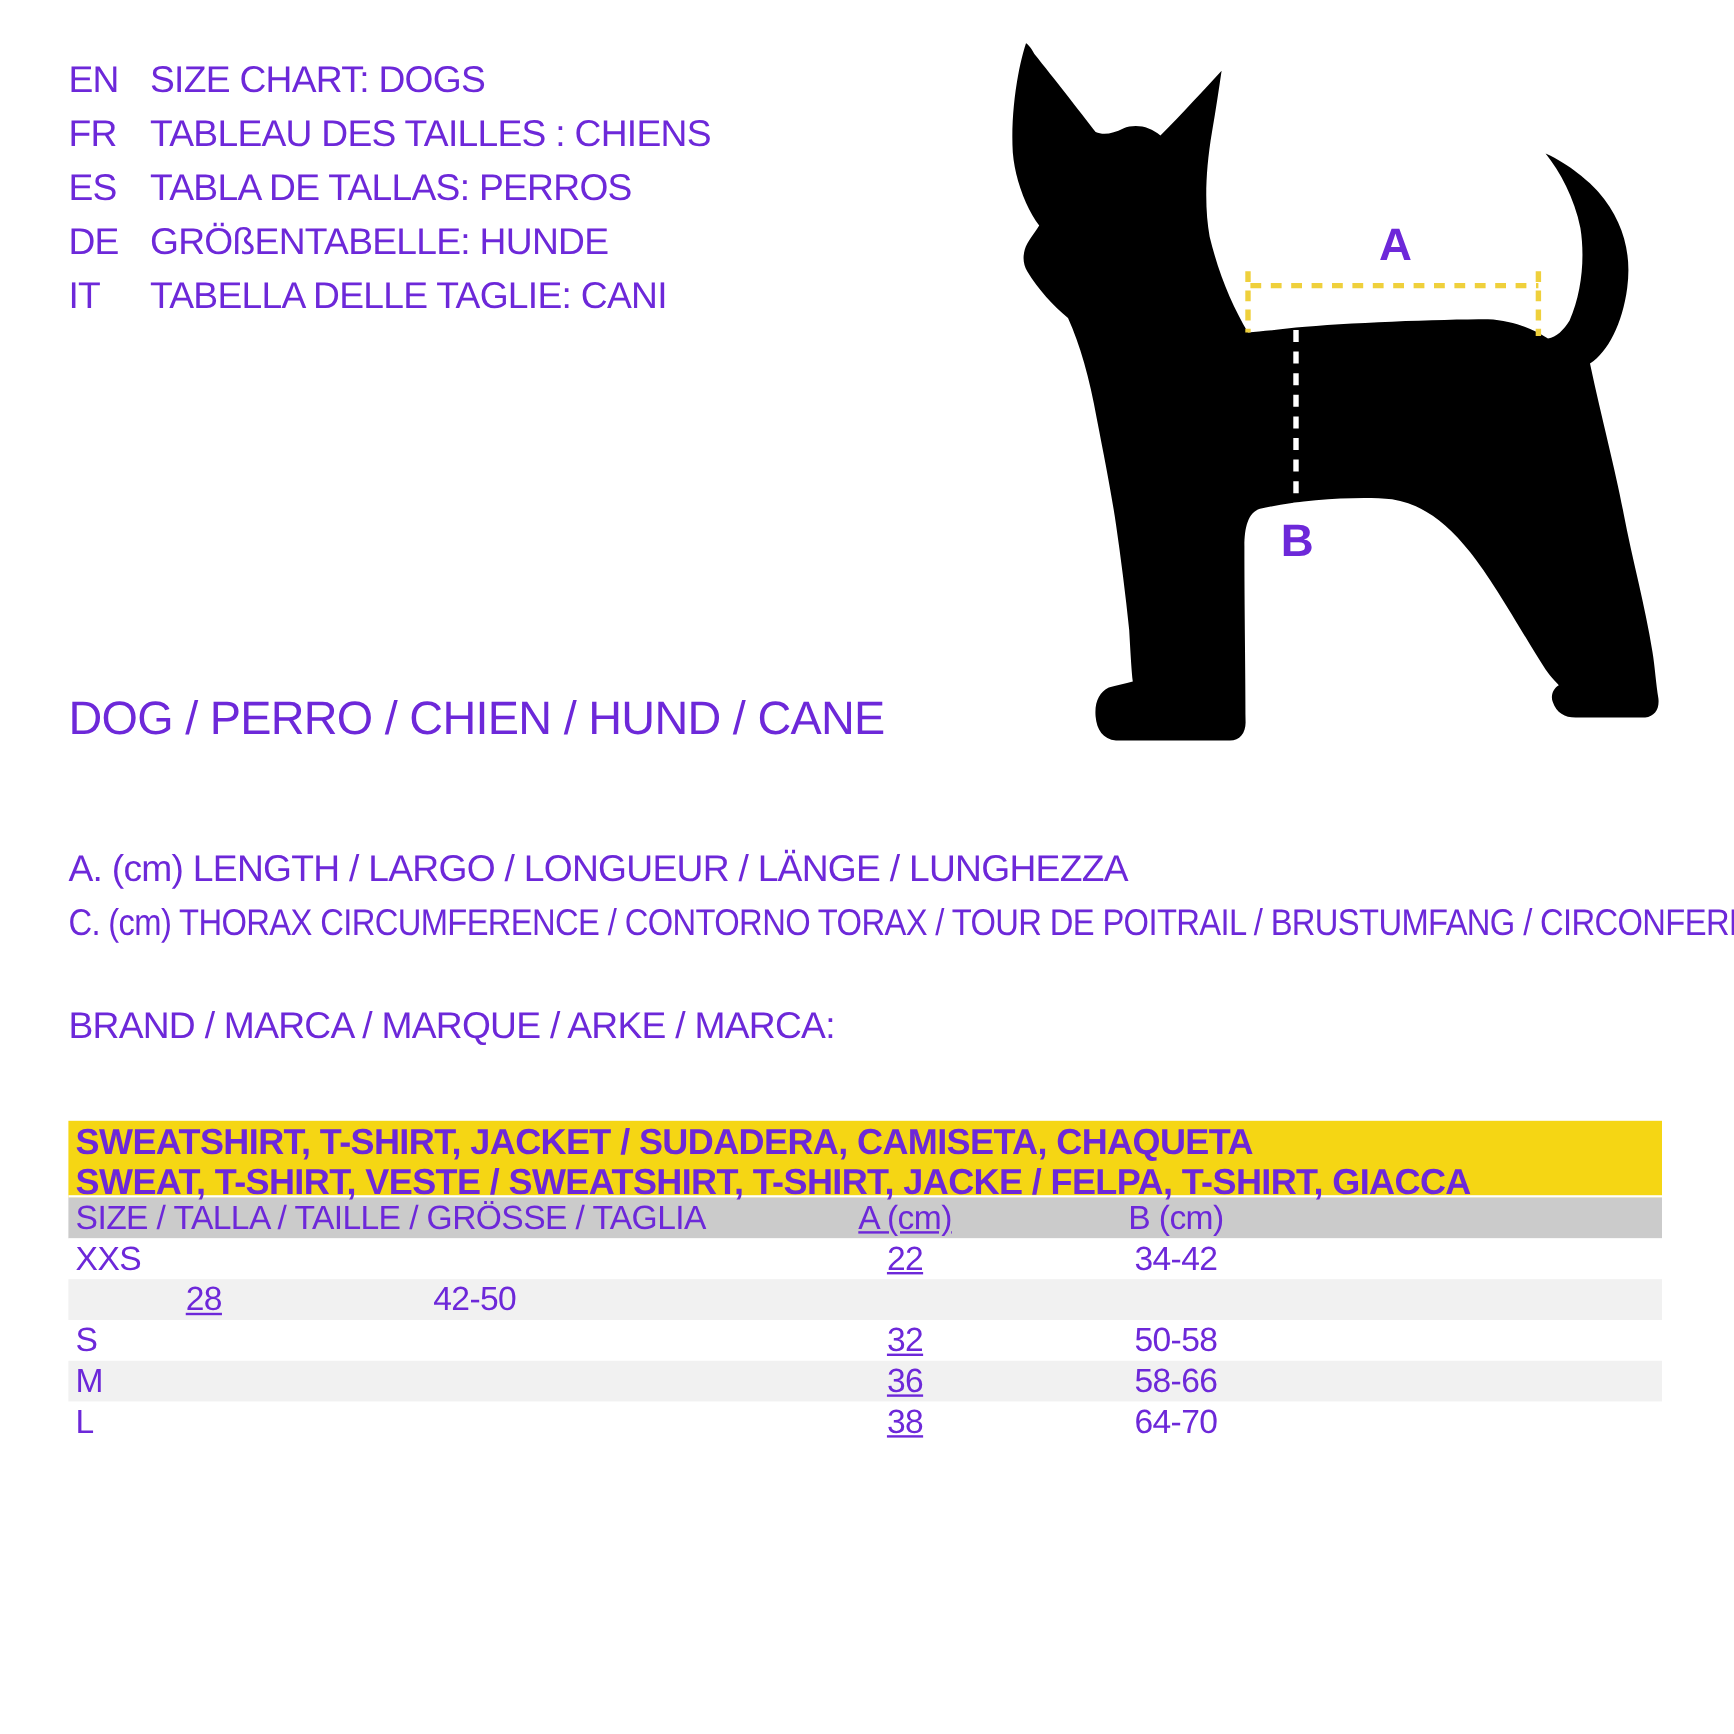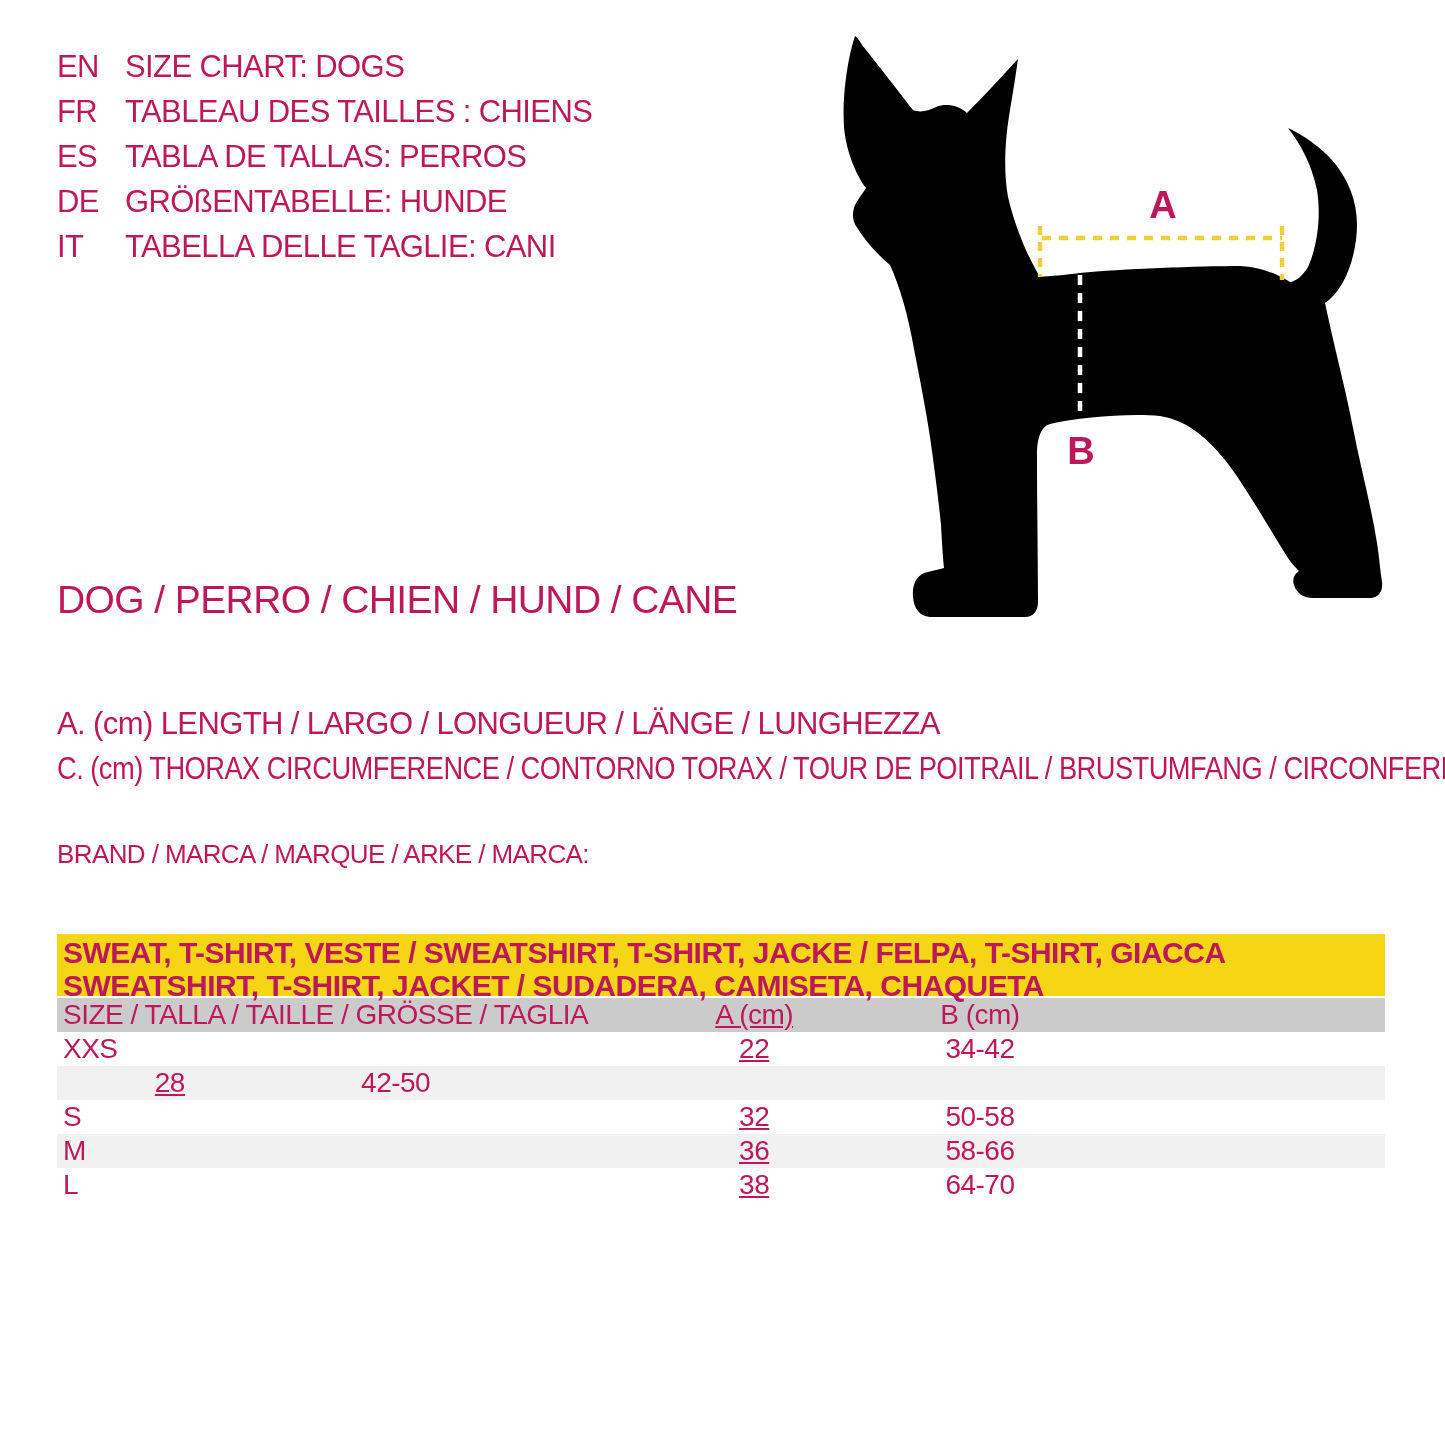--- a/index.html
+++ b/index.html
@@ -1,35 +1,35 @@
 <!DOCTYPE html>
 <html><head>
 <meta charset="utf-8">
 <style>
   html,body{margin:0;padding:0;background:#fff;}
   .canvas{
     position:relative;width:1445px;height:1445px;background:#ffffff;overflow:hidden;
-    font-family:"Liberation Sans","DejaVu Sans",sans-serif;color:#be185d;
+    font-family:"Liberation Sans","DejaVu Sans",sans-serif;color:#6d28d9;
   }
   .txt{letter-spacing:-0.6px;font-weight:normal;}
   
   .lang-block{position:absolute;left:57px;top:44px;font-size:31px;}
   .lang-row{display:flex;height:45px;line-height:45px;}
   .lang-code{width:68px;flex:0 0 68px;}
   
   .dog-svg{position:absolute;left:820px;top:25px;width:600px;height:600px;}
   .marker{position:absolute;width:56px;text-align:center;font-weight:bold;font-size:38px;line-height:38px;letter-spacing:0;}
   .marker-a{left:1135px;top:186px;}
   .marker-b{left:1053px;top:432px;}
   .animal-label{position:absolute;left:57px;top:577px;font-size:39px;line-height:45px;}
   
   .legend{position:absolute;left:57px;top:701px;font-size:31px;}
   .legend-line{height:45px;line-height:45px;white-space:nowrap;}
   .squeeze{transform:scaleX(0.88);transform-origin:0 50%;}
-  .brand-line{position:absolute;left:57px;top:832px;font-size:26px;line-height:45px;}
+  .brand-line{position:absolute;left:57px;top:832px;font-size:31px;line-height:45px;}
   
   .size-table{position:absolute;left:57px;top:934px;width:1328px;font-size:28px;letter-spacing:-0.5px;}
   .table-title{background:#F5D614;border-bottom:2px solid #fff;padding:2px 0 0 6px;font-weight:bold;font-size:30px;line-height:33px;height:64px;box-sizing:border-box;}
   .trow{display:flex;height:34px;line-height:34px;}
   .trow .c-size{flex:0 0 44%;padding-left:6px;box-sizing:border-box;}
   .trow .c-a{flex:0 0 17%;text-align:center;text-decoration:underline;}
   .trow .c-b{flex:0 0 17%;text-align:center;}
   .trow .c-fill{flex:1 1 auto;}
   .thead{background:#CBCBCB;align-items:flex-end;}
   .row-alt{background:#F1F1F1;}
@@ -121,22 +121,22 @@
 
   <div class="legend txt">
     <div class="legend-line">A. (cm) LENGTH / LARGO / LONGUEUR / LÄNGE / LUNGHEZZA</div>
     <div class="legend-line squeeze">C. (cm) THORAX CIRCUMFERENCE / CONTORNO TORAX / TOUR DE POITRAIL / BRUSTUMFANG / CIRCONFERENZA TORACE</div>
   </div>
 
   <div class="brand-line txt">BRAND / MARCA / MARQUE / ARKE / MARCA:</div>
 
   <div class="size-table">
     <div class="table-title">
+      <div>SWEATSHIRT, T-SHIRT, JACKET / SUDADERA, CAMISETA, CHAQUETA</div>
       <div>SWEAT, T-SHIRT, VESTE / SWEATSHIRT, T-SHIRT, JACKE / FELPA, T-SHIRT, GIACCA</div>
-      <div>SWEATSHIRT, T-SHIRT, JACKET / SUDADERA, CAMISETA, CHAQUETA</div>
     </div>
     <div class="trow thead">
       <span class="c-size">SIZE / TALLA / TAILLE / GRÖSSE / TAGLIA</span>
       <span class="c-a">A (cm)</span>
       <span class="c-b">B (cm)</span>
       <span class="c-fill"></span>
     </div>
     <div class="trow row-plain">
       <span class="c-size">XXS</span>
       <span class="c-a">22</span>

